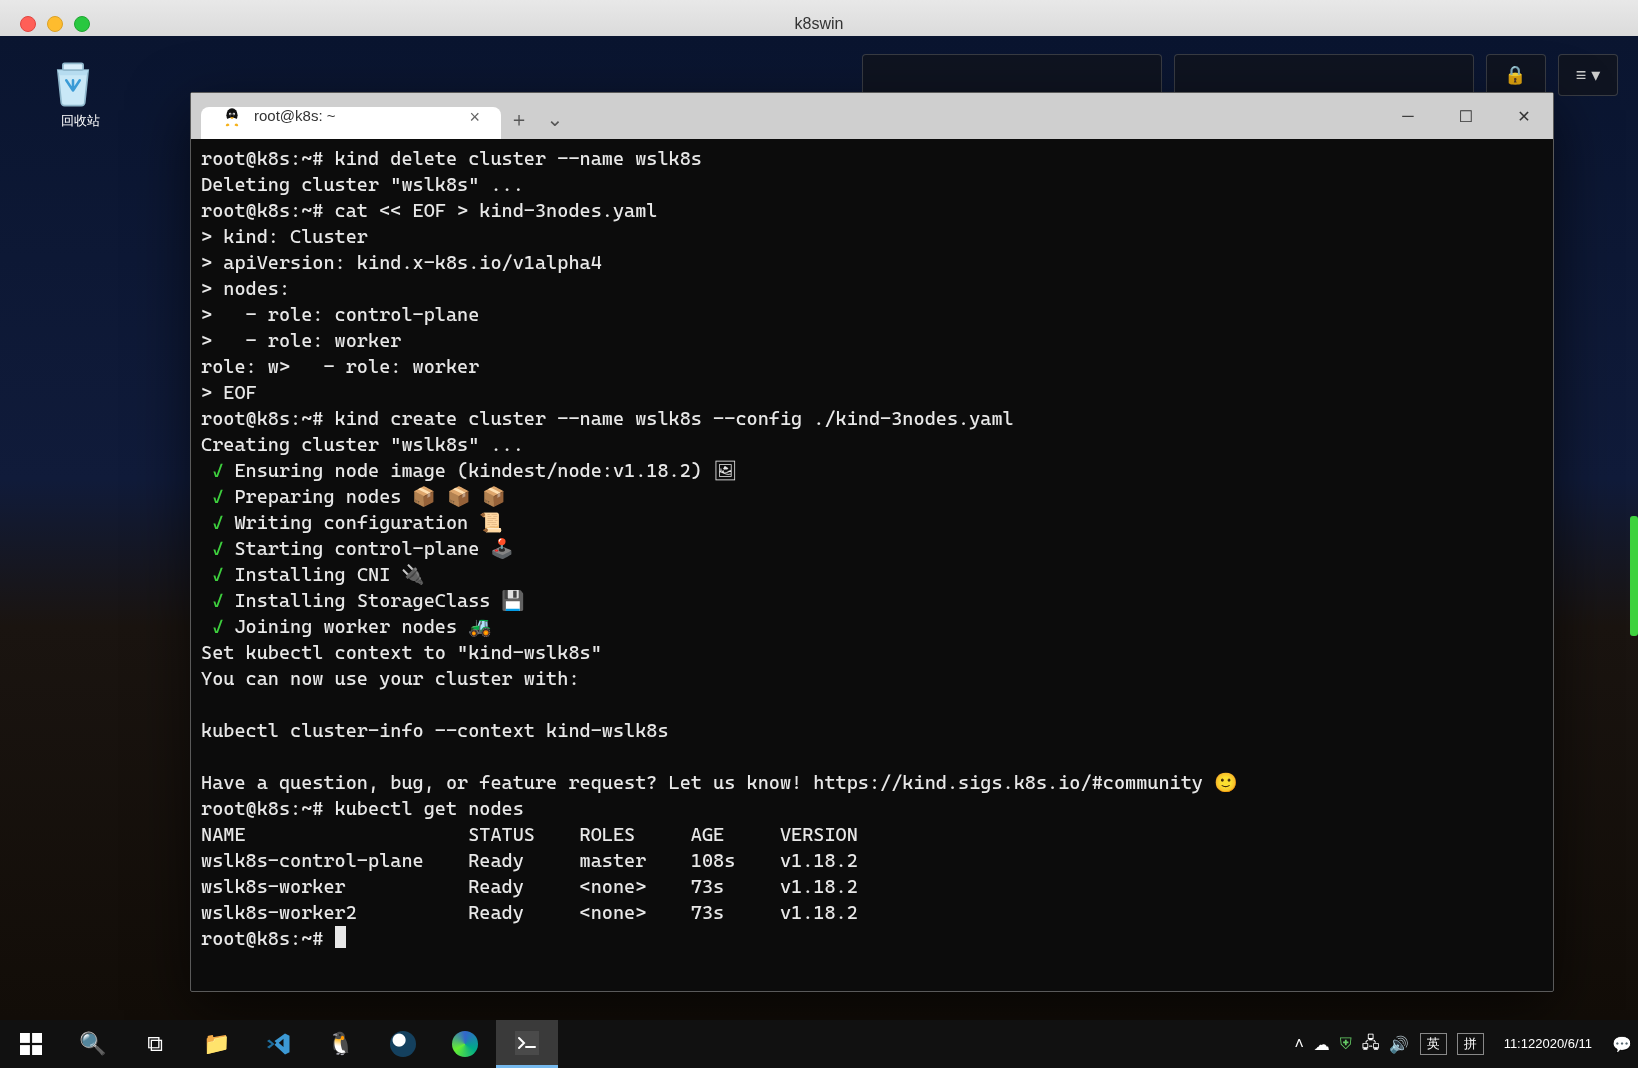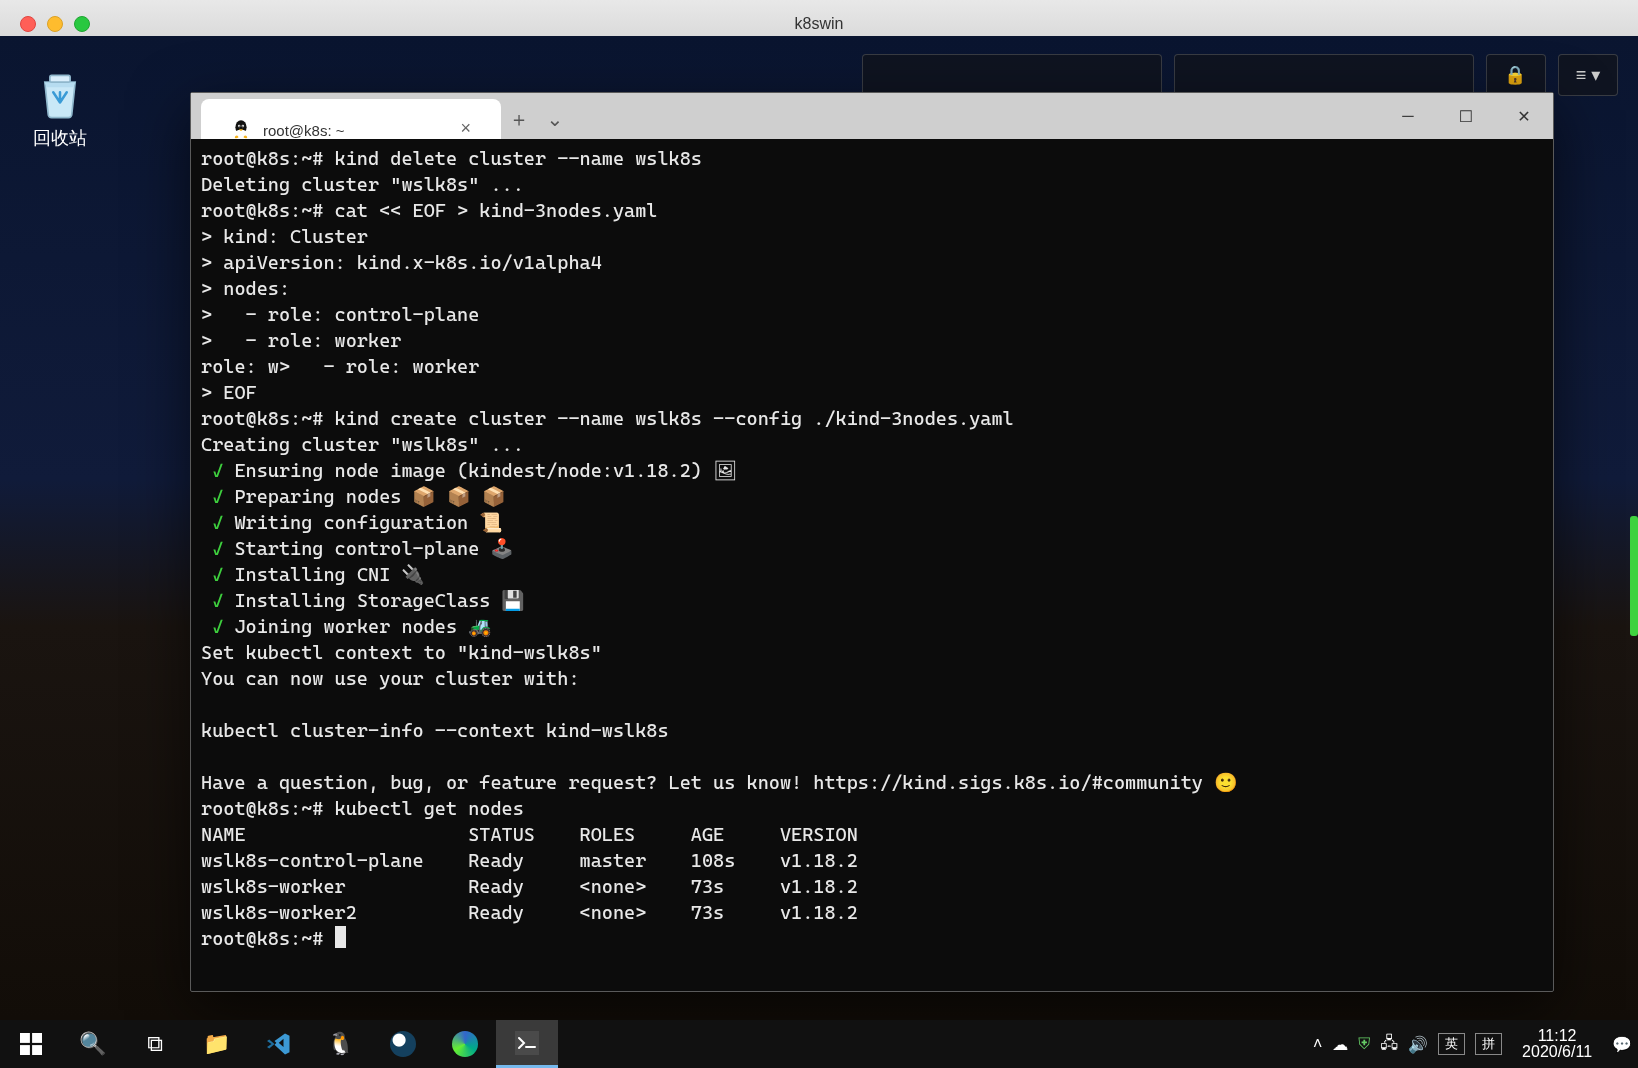--- a/index.html
+++ b/index.html
@@ -26,50 +26,50 @@
     position:absolute; top:36px; left:0; right:0; bottom:48px;
     background:
       radial-gradient(2px 2px at 200px 100px,#fff,transparent),
       radial-gradient(1px 1px at 400px 200px,#ddd,transparent),
       radial-gradient(2px 2px at 800px 150px,#fff,transparent),
       radial-gradient(1px 1px at 1200px 300px,#ccc,transparent),
       radial-gradient(1px 1px at 1500px 180px,#fff,transparent),
       radial-gradient(2px 2px at 600px 400px,#eee,transparent),
       linear-gradient(to bottom,#0a1530 0%,#101b3a 45%,#1a1410 60%,#120d08 100%);
   }
-  .recycle { position:absolute; top:31px; left:20px; width:80px; text-align:center; color:#fff; font-size:18px;}
+  .recycle { position:absolute; top:19px; left:20px; width:80px; text-align:right; color:#fff; font-size:13px;}
   .recycle svg { width:54px; height:54px; }
   .top-widgets { position:absolute; top:18px; right:20px; display:flex; gap:12px; }
   .wdg { height:42px; background:rgba(20,20,20,.55); border:1px solid rgba(120,120,120,.4); border-radius:4px; display:flex; align-items:center; justify-content:center; color:#ccc; font-size:18px;}
   .wdg.sm { width:60px;} .wdg.lg{width:300px;}
   
   .termwin {
     position:absolute; top:56px; left:190px; width:1364px; height:900px;
     background:#0c0c0c; border:1px solid #5a5a5a; border-radius:2px;
     box-shadow:0 18px 60px rgba(0,0,0,.6);
     display:flex; flex-direction:column;
   }
   .wt-tabbar { height:46px; background:#cfcfcf; display:flex; align-items:flex-end; padding-left:10px; position:relative;}
-  .wt-tab { background:#fff; height:40px; min-width:300px; border-radius:8px 8px 0 0; display:flex; align-items:flex-end; padding:0 30px; gap:12px; font-size:15px; color:#333;}
+  .wt-tab { background:#fff; height:32px; min-width:300px; border-radius:8px 8px 0 0; display:flex; align-items:flex-start; padding:0 21px; gap:12px; font-size:15px; color:#333;}
   .wt-tab .tux { width:20px; height:20px; }
   .wt-tab .x { margin-left:auto; font-size:18px; color:#666; cursor:pointer;}
   .wt-plus,.wt-chev { width:36px; height:40px; display:flex; align-items:center; justify-content:center; color:#555; font-size:20px;}
   .wt-winbtns { position:absolute; right:0; top:0; height:46px; display:flex;}
   .wt-winbtns div{ width:58px; display:flex; align-items:center; justify-content:center; font-size:16px; color:#333;}
   .wt-body { flex:1; padding:6px 10px; font-family:"Cascadia Mono","Consolas",monospace; font-size:19px; line-height:26px; color:#e8e8e8; white-space:pre; overflow:hidden;}
   .chk{color:#3ecf3e;}
   .cursor{display:inline-block;width:11px;height:22px;background:#e8e8e8;vertical-align:-3px;}
   
   .taskbar { position:absolute; left:0; right:0; bottom:0; height:48px; background:#111; display:flex; align-items:center; color:#fff;}
   .tb-left{display:flex; align-items:center;}
   .tb-item{width:62px;height:48px;display:flex;align-items:center;justify-content:center;font-size:22px;}
   .tb-item.active{background:#3a3a3a;border-bottom:3px solid #76b9ed;}
   .tb-right{margin-left:auto;display:flex;align-items:center;gap:10px;padding-right:6px;font-size:14px;}
   .tb-right .ic{font-size:16px;}
-  .tb-time{display:flex;flex-direction:column;align-items:center;line-height:16px;font-size:16px;padding:0 10px;}
+  .tb-time{display:flex;flex-direction:row;align-items:flex-end;line-height:16px;font-size:13px;padding:0 10px;}
   .tb-chip{border:1px solid #888;padding:1px 6px;font-size:13px;}
   .edge-icon{width:26px;height:26px;border-radius:50%;background:conic-gradient(#36c 0deg,#0a8 120deg,#6e3 240deg,#36c 360deg);}
   .swirl{width:26px;height:26px;border-radius:50%;background:radial-gradient(circle at 35% 35%, #fff 0 6px, #14405e 7px);}
   .scrollhint{position:absolute;right:0;top:480px;width:8px;height:120px;background:#3fd23f;border-radius:3px;}
 </style>
 </head>
 <body>
 
 <div class="mac-titlebar">
   <div class="traffic-lights">

